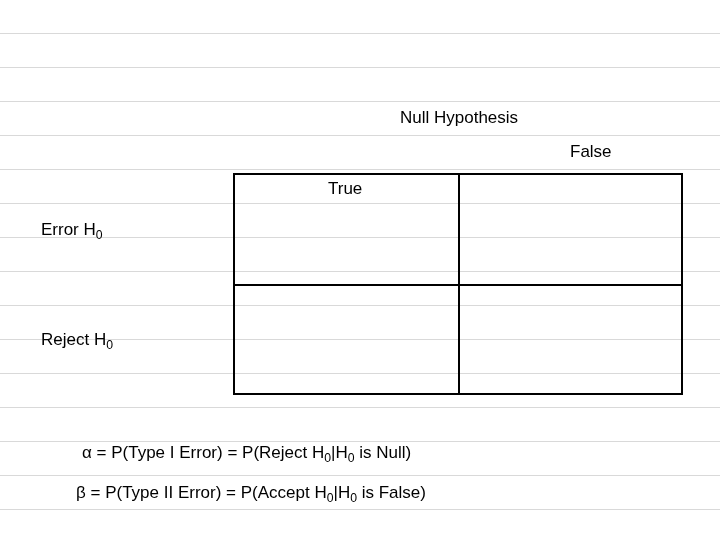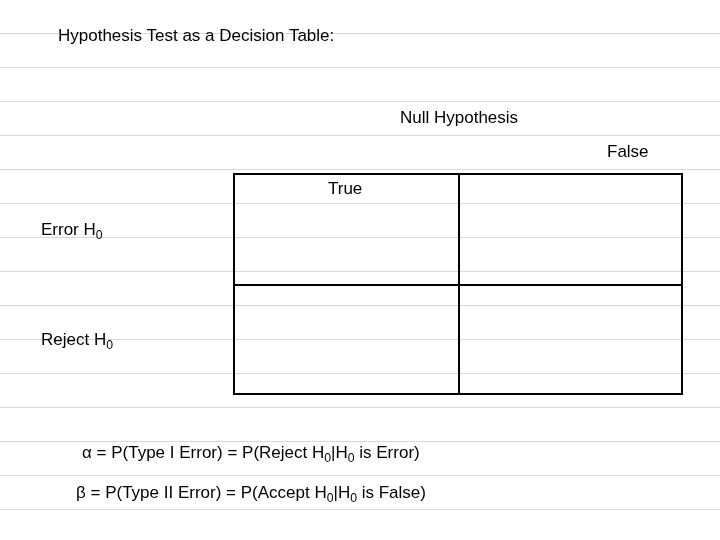--- a/index.html
+++ b/index.html
@@ -54,21 +54,20 @@
     top: 142px;
     font-size: 17px;
     margin-top: 37px;
   }
 
   .col-false {
     position: absolute;
     left: 570px;
     top: 142px;
     font-size: 17px;
-    margin-left: 37px;
   }
 
   .row-accept {
     position: absolute;
     left: 41px;
     top: 220px;
     font-size: 17px;
   }
 
   .row-reject {
@@ -126,40 +125,39 @@
     line-height: 0;
   }
 </style>
 </head>
 <body>
 
 <div class="sheet"></div>
 
 <div class="content">
 
-  <div class="title">Hypothesis Test as a Decision Table:</div>
 
   <div class="col-super">Null Hypothesis</div>
   <div class="col-true">True</div>
   <div class="col-false">False</div>
 
   <div class="row-accept">
     <span>Error H</span><span class="sub">0</span>
   </div>
 
   <div class="row-reject">
     <span>Reject H</span><span class="sub">0</span>
   </div>
 
   <div class="grid">
     <div class="vline"></div>
     <div class="hline"></div>
   </div>
 
   <div class="alpha-line">
-    <span>α</span><span> = P(Type I Error) = P(Reject H</span><span class="sub">0</span><span>|H</span><span class="sub">0</span><span> is Error)</span>
+    <span>α</span><span> = P(Type I Error) = P(Reject H</span><span class="sub">0</span><span>|H</span><span class="sub">0</span><span> is Null)</span>
   </div>
 
   <div class="beta-line">
     <span>β</span><span> = P(Type II Error) = P(Accept H</span><span class="sub">0</span><span>|H</span><span class="sub">0</span><span> is False)</span>
   </div>
 
 </div>
 
 </body></html>

